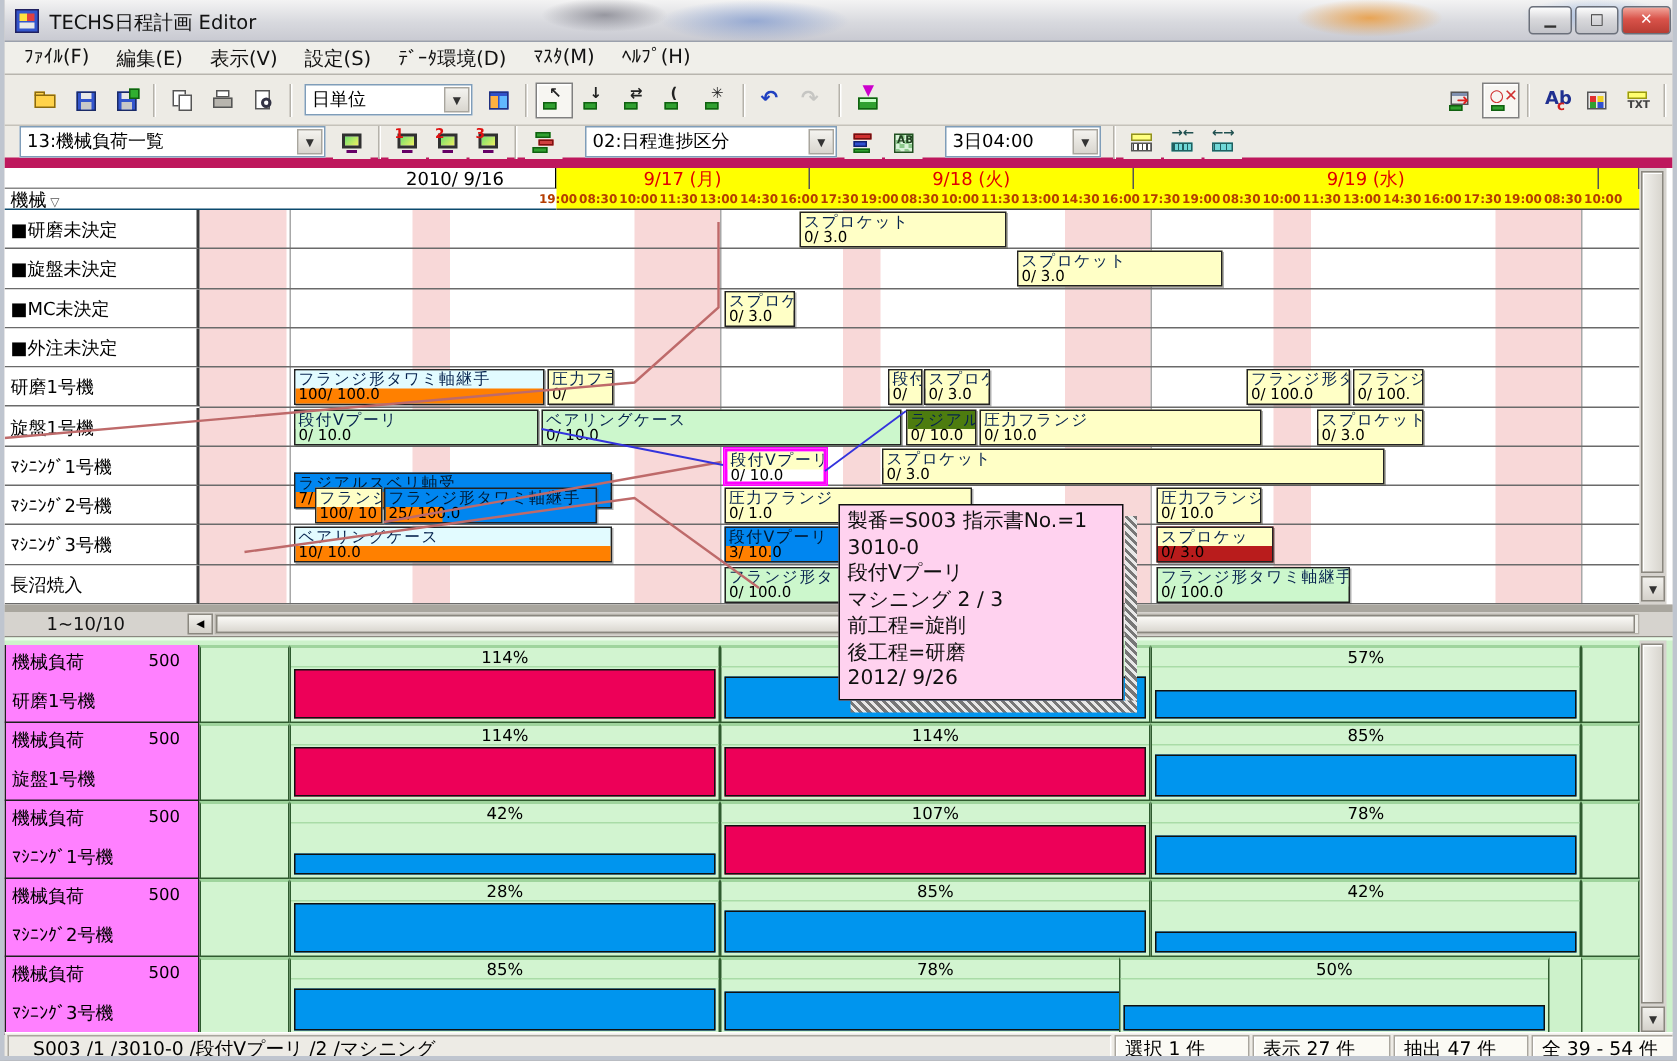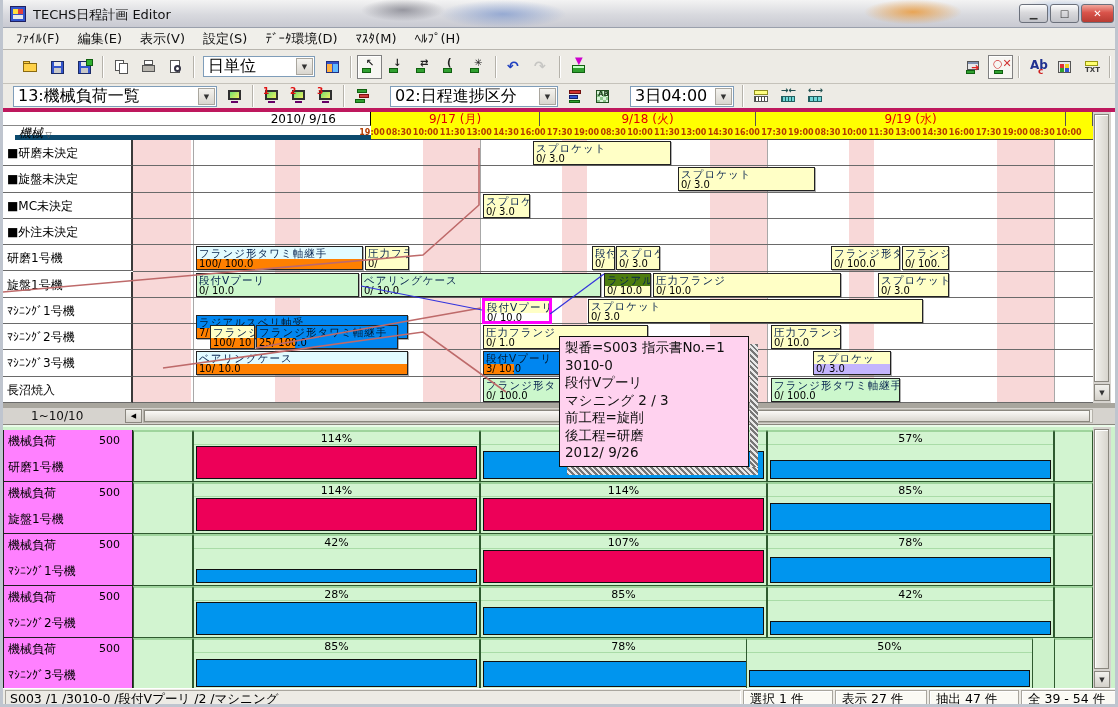--- a/index.html
+++ b/index.html
@@ -22,37 +22,37 @@
   #title-text{position:absolute;left:30px;top:6px;font-size:13px;color:#111;}
   .winbtn{position:absolute;top:4px;width:29px;height:19px;border:1px solid #6B707B;border-radius:3px;
     background:linear-gradient(#FDFDFD,#D9D9DC 45%,#C2C3C9);color:#333;font-size:10px;text-align:center;line-height:17px;}
   #btn-close{background:linear-gradient(#F2A69B,#D9534A 45%,#B83C33);color:#fff;font-weight:bold;}
   
   #menubar{position:absolute;left:0;top:28px;width:100%;height:22px;background:#F0EFEA;border-bottom:1px solid #B8B5AE;display:flex;align-items:center;padding-left:4px;}
   .menu-item{font-size:13px;color:#111;padding:2px 9px;}
   
   .toolbar{position:absolute;left:0;width:100%;display:flex;align-items:center;background:#EDEBE5;}
   #toolbar1{top:50px;height:34px;border-bottom:1px solid #C5C2BA;padding-left:14px;}
-  #toolbar2{top:84px;height:28px;border-bottom:4px solid #be185d;padding-left:6px;}
+  #toolbar2{top:84px;height:28px;border-bottom:7px solid #be185d;padding-left:6px;}
   .tbtn{width:25px;height:24px;margin:0 1px;position:relative;background:#EDEBE5;border:1px solid transparent;display:flex;align-items:center;justify-content:center;}
   .tbtn.pressed{border:1px solid #808080;background:#F7F6F2;box-shadow:inset 1px 1px 0 #fff;}
   #toolbar2 .tbtn{height:22px;}
   .tsep{width:2px;height:22px;margin:0 4px;border-left:1px solid #B5B2AA;border-right:1px solid #fff;}
   .tspacer{flex:1;}
   .combo{height:21px;background:#fff;border:1px solid #7F9DB9;display:flex;align-items:center;position:relative;margin:0 4px;}
-  .combo .cval{flex:1;font-size:16px;padding:0 4px;white-space:nowrap;overflow:hidden;color:#000;}
+  .combo .cval{flex:1;font-size:12px;padding:0 4px;white-space:nowrap;overflow:hidden;color:#000;}
   .combo .carr{width:17px;height:17px;margin-right:1px;background:linear-gradient(#F4F3EF,#D9D6CF);border:1px solid #A9A69E;font-size:7px;text-align:center;line-height:16px;color:#333;}
   
   .ic{position:relative;width:17px;height:16px;}
   .ic .r{position:absolute;}
   
   #gantt{position:absolute;left:0;top:112px;width:1118px;height:291px;background:#fff;}
   #g-hdr-date{position:absolute;left:0;top:0;width:368px;height:14px;background:#fff;border-bottom:1px solid #888;border-right:1px solid #000;
      font-size:12px;text-align:right;padding-right:34px;line-height:14px;}
-  #g-hdr-machine{position:absolute;left:12px;top:14px;width:368px;height:14px;background:#fff;border-bottom:5px solid #0c4a6e;font-size:12px;padding-left:4px;line-height:14px;font-style:italic;}
+  #g-hdr-machine{position:absolute;left:0;top:14px;width:368px;height:14px;background:#fff;border-bottom:1px solid #0c4a6e;font-size:12px;padding-left:4px;line-height:14px;}
   #g-hdr-machine .flt{font-size:8px;color:#555;}
   #g-yellow{position:absolute;left:368px;top:0;width:722px;height:28px;background:#FFFF00;border-bottom:1px solid #444;}
   .dayhdr{position:absolute;top:0;height:14px;border-right:1px solid #555;color:#E00000;font-size:12px;text-align:center;line-height:14px;overflow:hidden;}
   .tick{position:absolute;top:16px;width:28px;font-size:8px;font-weight:bold;color:#B43C00;text-align:center;}
   #g-body{position:absolute;left:0;top:28px;width:1090px;height:263px;background:#fff;overflow:hidden;}
   .rowlabel{position:absolute;left:0;width:130px;background:#fff;border-right:2px solid #3A3A3A;border-bottom:1px solid #6A6A6A;font-size:12px;padding:5px 0 0 4px;white-space:nowrap;overflow:hidden;}
   .gridh{position:absolute;left:130px;width:960px;height:1px;background:#6A6A6A;}
   .gridv{position:absolute;top:0;width:1px;height:263px;background:#A8A8A8;}
   .stripe{position:absolute;top:0;height:263px;background:#F8D8D8;}
   .bar{position:absolute;height:24px;border:1px solid #222;box-shadow:1px 1px 0 rgba(80,80,80,.45);overflow:hidden;background:#FFFFC6;}
@@ -83,21 +83,21 @@
   .lcell .lbar{position:absolute;left:2px;right:2px;bottom:2px;border:1px solid #101010;}
   
   #tooltip{position:absolute;left:556px;top:336px;width:190px;height:131px;background:#FFD2EF;border:1px solid #101010;z-index:50;padding:2px 5px;}
   #tooltip .tl{font-size:13.5px;line-height:17.5px;color:#101010;white-space:nowrap;}
   .hatchR{position:absolute;left:747px;top:344px;width:8px;height:131px;z-index:49;
      background:repeating-linear-gradient(45deg,#777 0 2px,#E8E8E8 2px 4px);}
   .hatchB{position:absolute;left:564px;top:467px;width:191px;height:8px;z-index:49;
      background:repeating-linear-gradient(45deg,#777 0 2px,#E8E8E8 2px 4px);}
   
   #statusbar{position:absolute;left:0;top:688px;width:1118px;height:19px;background:#EDEBE5;border-top:1px solid #fff;}
-  #status-left{position:absolute;left:2px;top:1px;width:736px;height:16px;border:1px solid #A9A69E;border-right-color:#fff;border-bottom-color:#fff;font-size:12.5px;padding:0 4px;color:#000;white-space:nowrap;overflow:hidden;}
+  #status-left{position:absolute;left:2px;top:1px;width:736px;height:16px;border:1px solid #A9A69E;border-right-color:#fff;border-bottom-color:#fff;font-size:12.5px;padding:0 16px;color:#000;white-space:nowrap;overflow:hidden;}
   .status-box{position:absolute;top:1px;height:16px;border:1px solid #A9A69E;box-shadow:inset 1px 1px 0 #fff;font-size:12.5px;padding:0 6px;background:#FBFAF4;white-space:nowrap;}
 </style>
 </head>
 <body>
 
 <div id="win">
 
   <div id="menubar">
       <span class="menu-item">ﾌｧｲﾙ(F)</span>
       <span class="menu-item">編集(E)</span>
@@ -502,21 +502,21 @@
         <div class="bar" style="left: 193px; top: 211.4px; width: 212px; background: rgb(226, 251, 255);">
           <div class="l1" style="background: rgb(226, 251, 255);">ベアリングケース</div>
           <div class="seg" style="width: 212px; background: rgb(255, 128, 0);"></div>
           <div class="l2">10/ 10.0</div>
         </div>
         <div class="bar" style="left: 480px; top: 211.4px; width: 80px; background: rgb(0, 134, 240);">
           <div class="l1" style="background: rgb(0, 134, 240); color: rgb(0, 24, 48);">段付Vプーリ</div>
           <div class="seg" style="width: 30px; background: rgb(255, 128, 0);"></div>
           <div class="l2">3/ 10.0</div>
         </div>
-        <div class="bar" style="left: 768px; top: 211.4px; width: 78px; background: #c4b5fd; margin-left: 42px;">
+        <div class="bar" style="left: 768px; top: 211.4px; width: 78px; background: #b91c1c;">
           <div class="l1" style="background: rgb(255, 255, 198);">スプロケッ</div>
           <div class="l2">0/ 3.0</div>
         </div>
         <div class="rowlabel" style="top: 236.7px; height: 26.3px;">長沼焼入</div>
         <div class="gridh" style="top: 262px;"></div>
         <div class="bar" style="left: 480px; top: 237.7px; width: 78px; background: rgb(204, 247, 204);">
           <div class="l1" style="background: rgb(204, 247, 204);">フランジ形タ</div>
           <div class="l2">0/ 100.0</div>
         </div>
         <div class="bar" style="left: 768px; top: 237.7px; width: 129px; background: rgb(204, 247, 204);">

